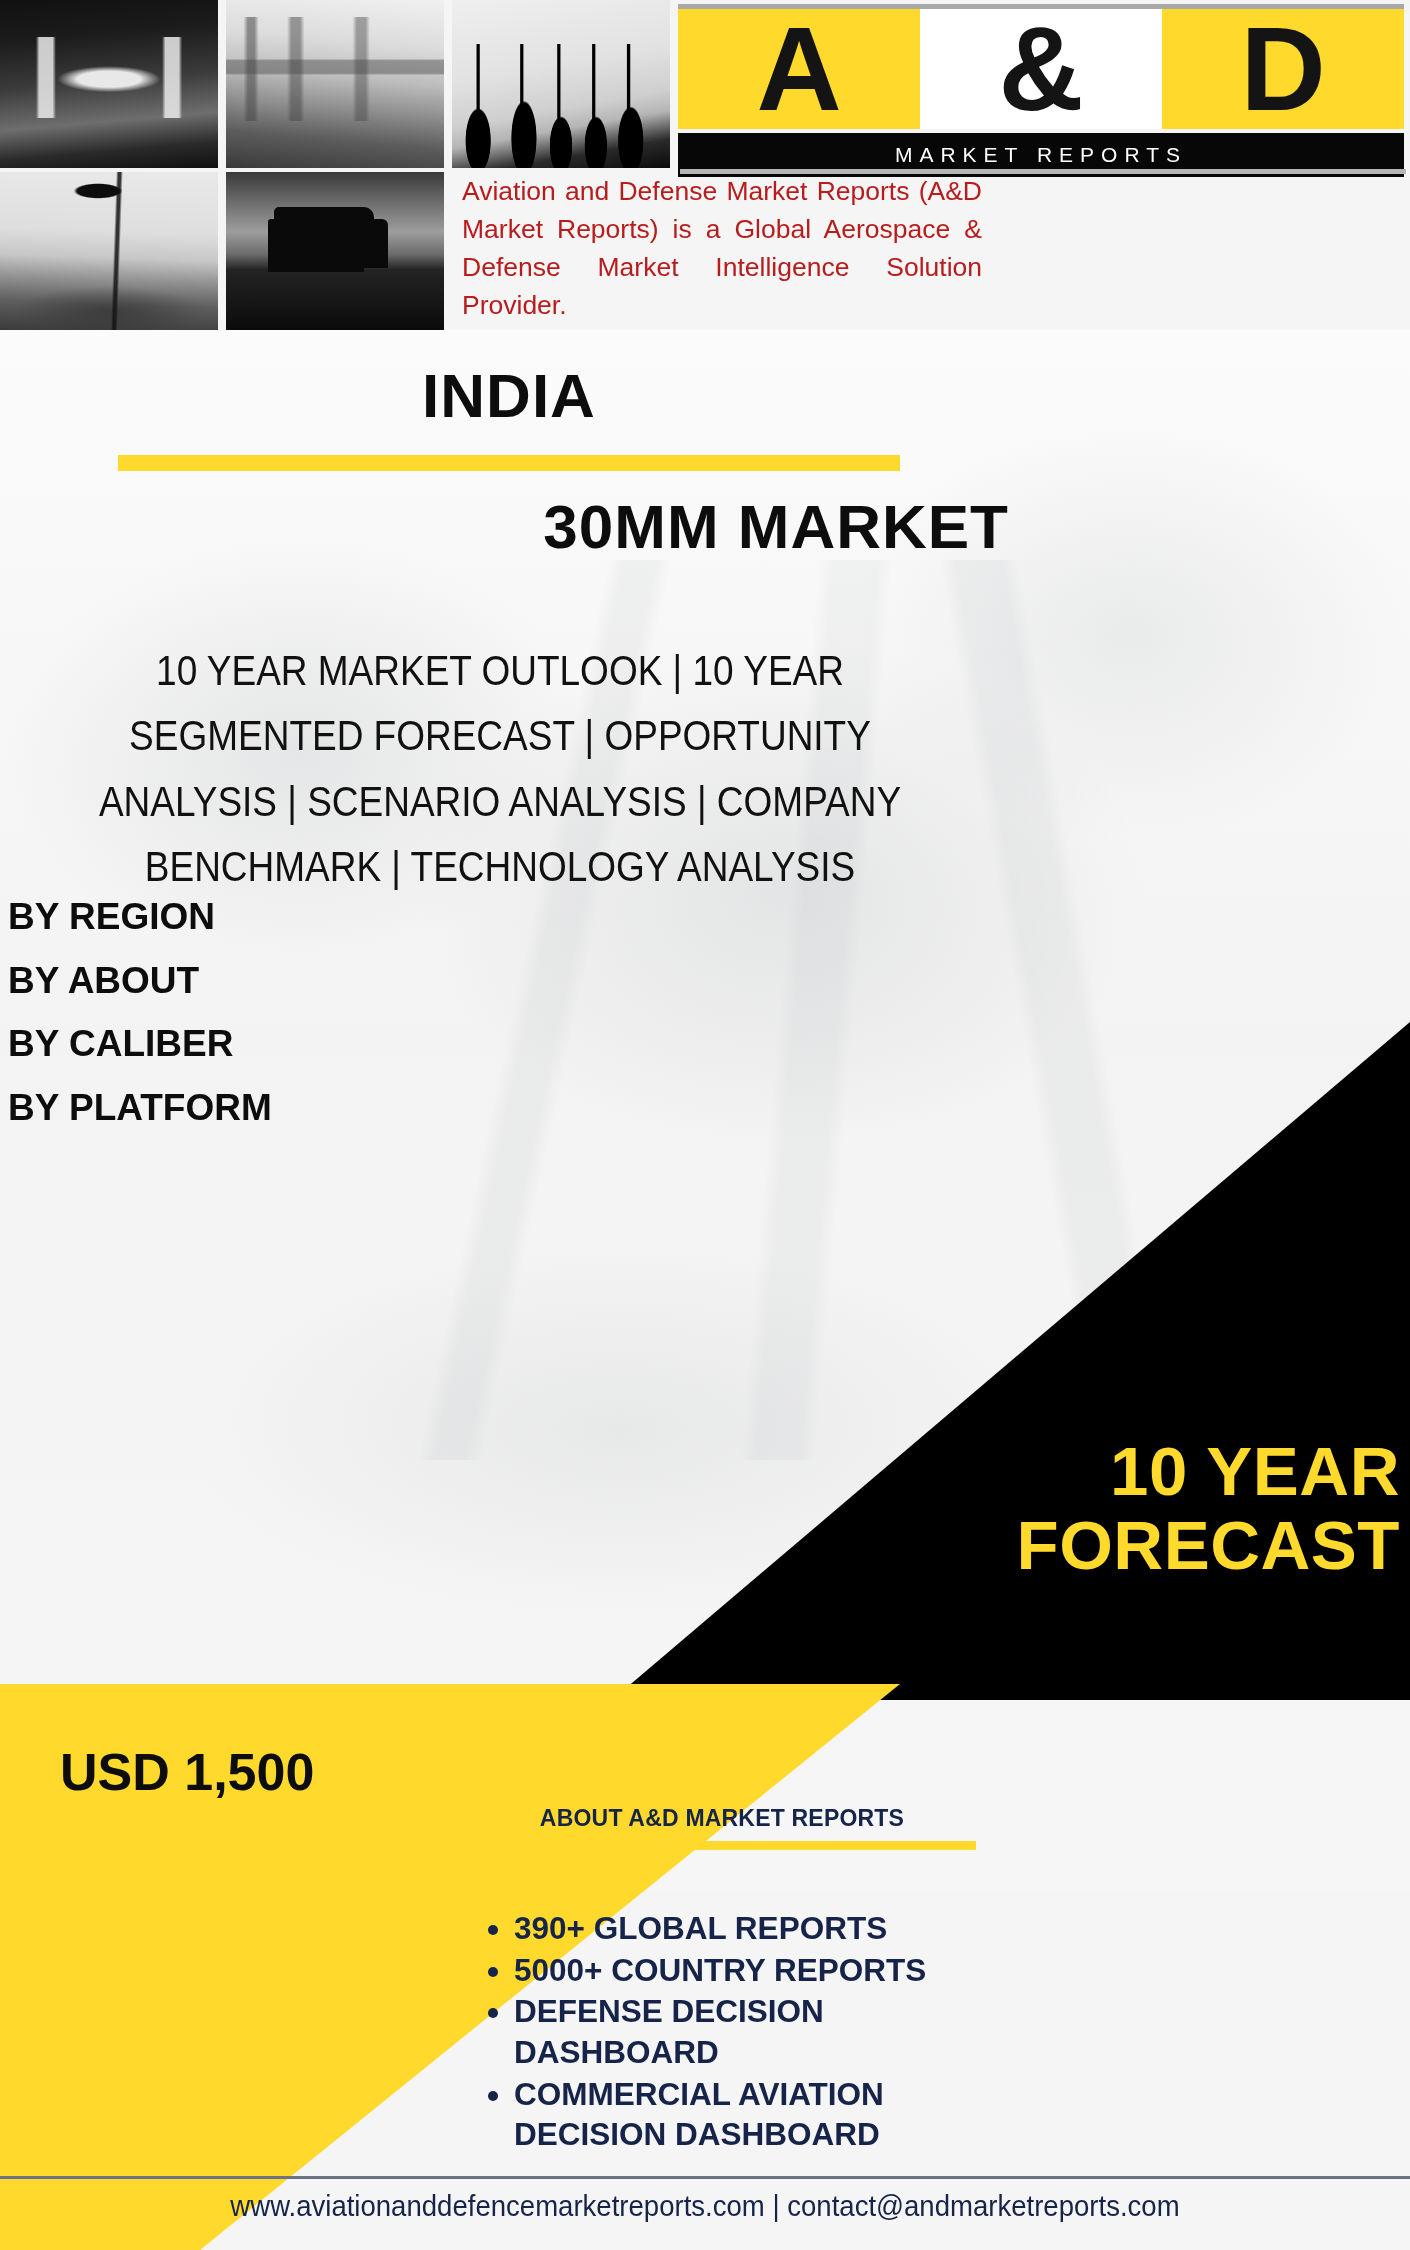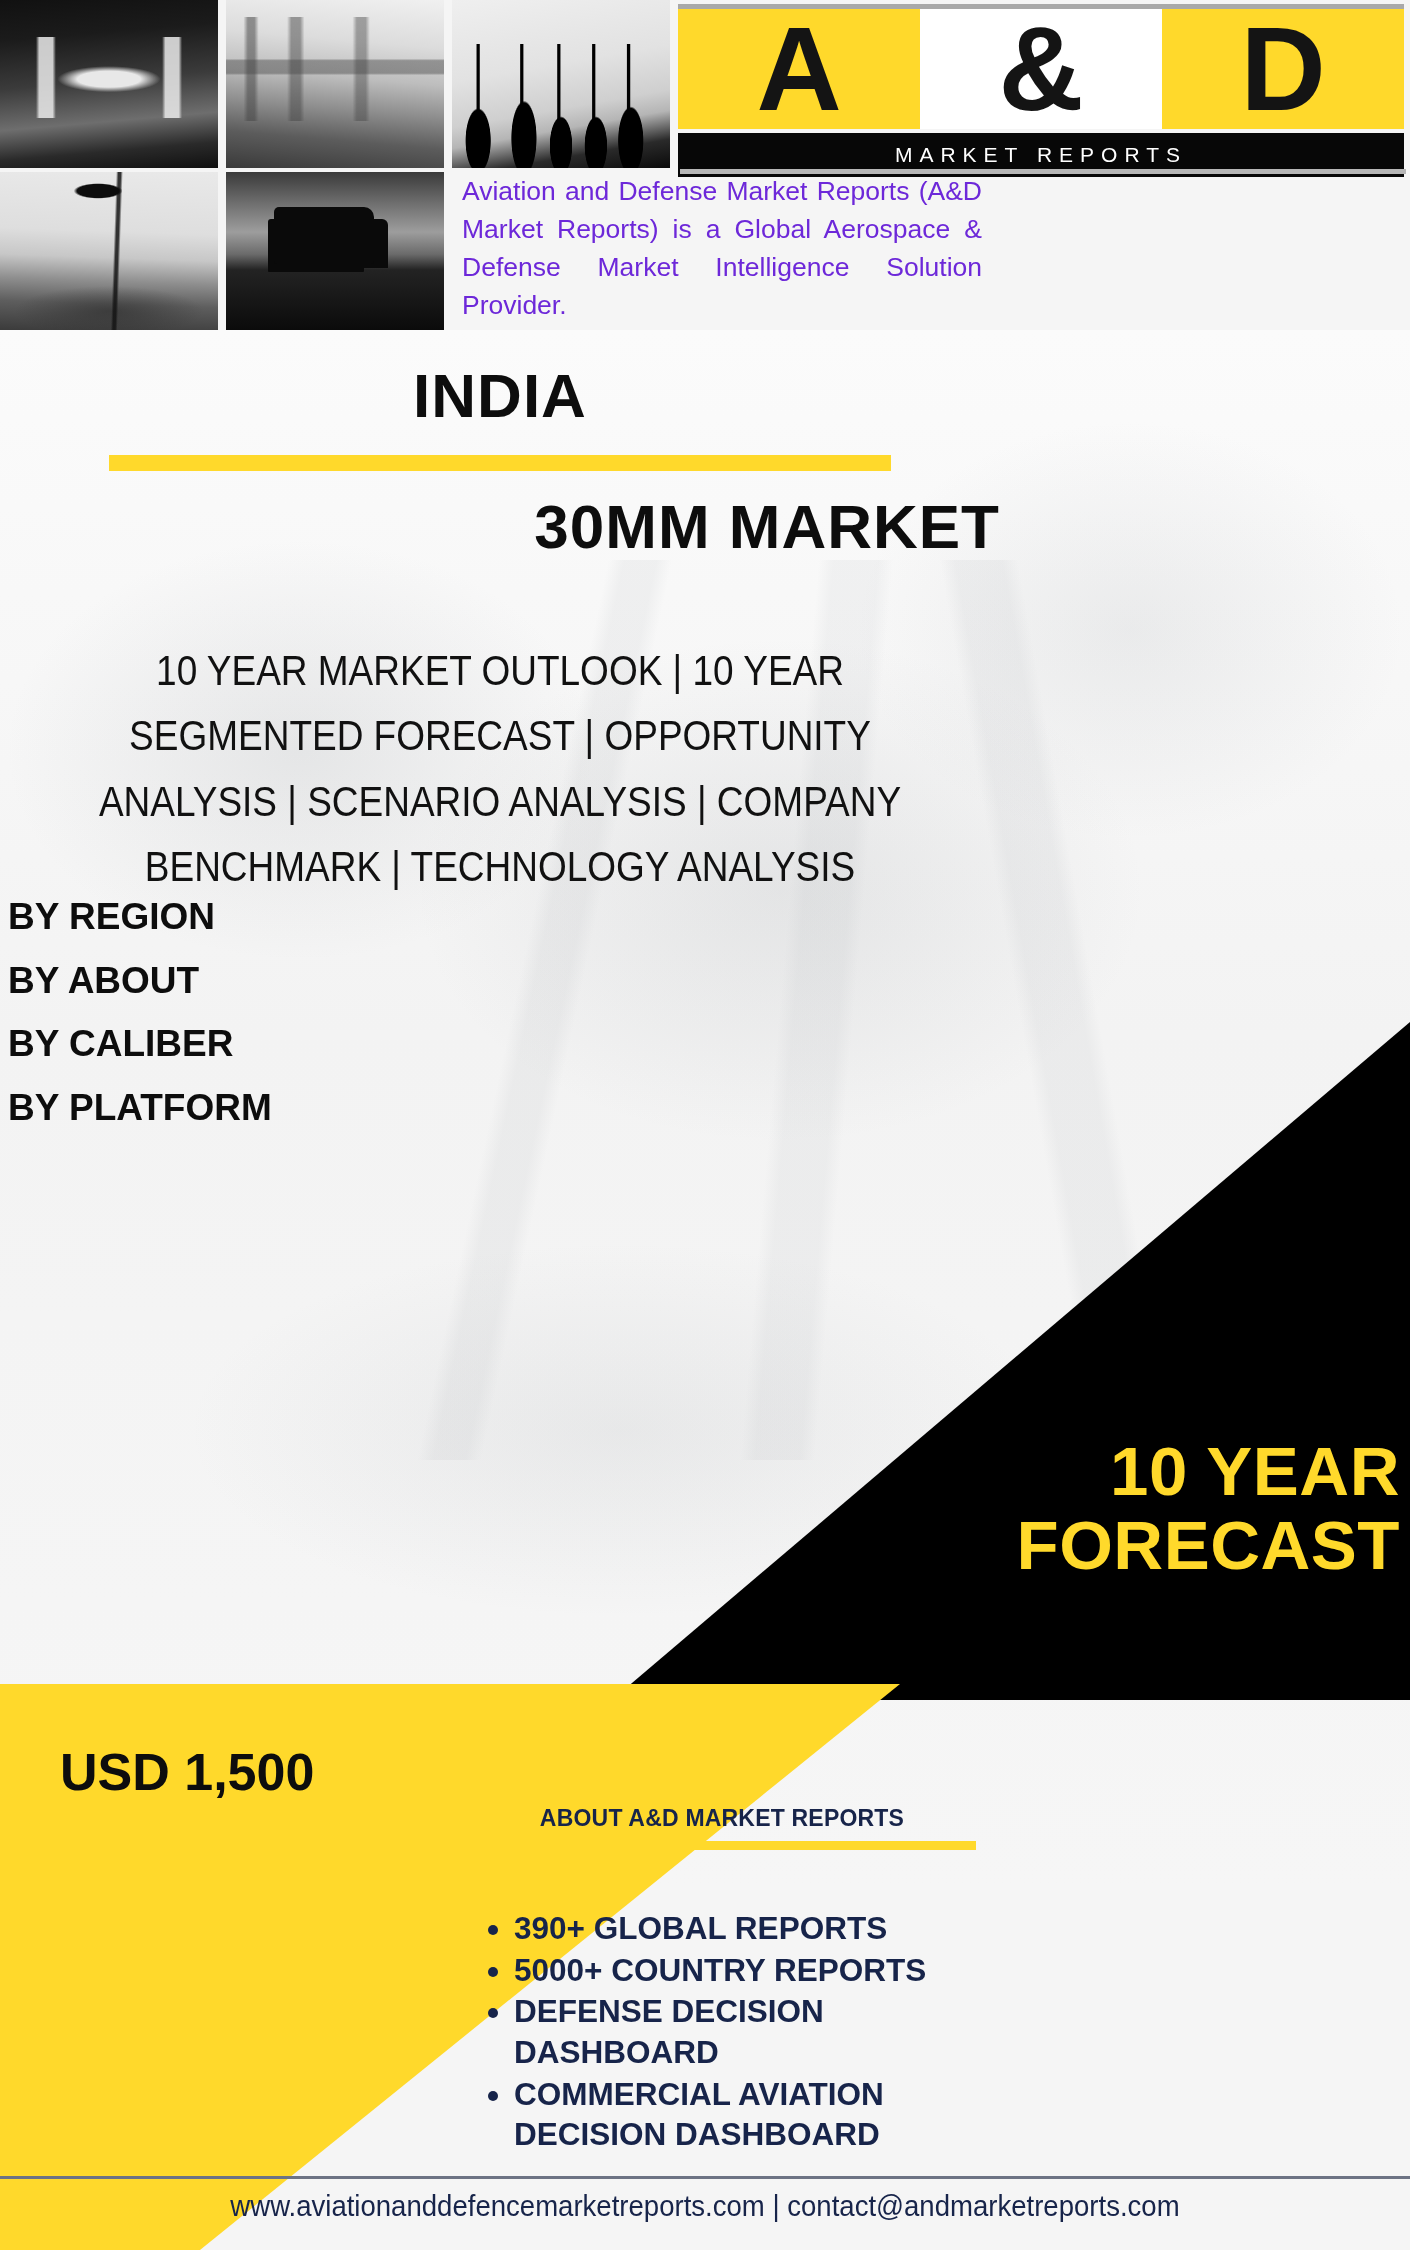--- a/index.html
+++ b/index.html
@@ -125,27 +125,27 @@
     position:absolute; left:0; top:129px; width:100%; height:44px;
     background:#070707; color:#ffffff;
     display:flex; align-items:center; justify-content:center;
     font-size:21px; letter-spacing:7px; font-weight:500;
   }
   .logo-shadow { position:absolute; left:2px; top:165px; width:100%; height:5px; background:#b6b6b6; }
 
   
   .intro {
     position:absolute; left:462px; top:172px; width:520px;
-    color:#6d28d9; font-size:26.5px; line-height:1.44;
+    color:#b91c1c; font-size:26.5px; line-height:1.44;
     text-align:justify; text-align-last:left;
     font-family:"Liberation Sans", sans-serif;
   }
 
   
-  .title-wrap { position:absolute; left:0; top:360px; width:1000px; }
+  .title-wrap { position:absolute; left:9px; top:360px; width:1000px; }
   .title-country {
     text-align:center; font-size:62px; font-weight:bold; letter-spacing:1px;
     color:#0d0d0d;
   }
   .title-rule {
     margin:24px auto 0; width:782px; height:16px; background:#ffd92b;
   }
   .title-main {
     margin-top:20px; text-align:right; font-size:62px; font-weight:bold;
     letter-spacing:1px; color:#0d0d0d;

